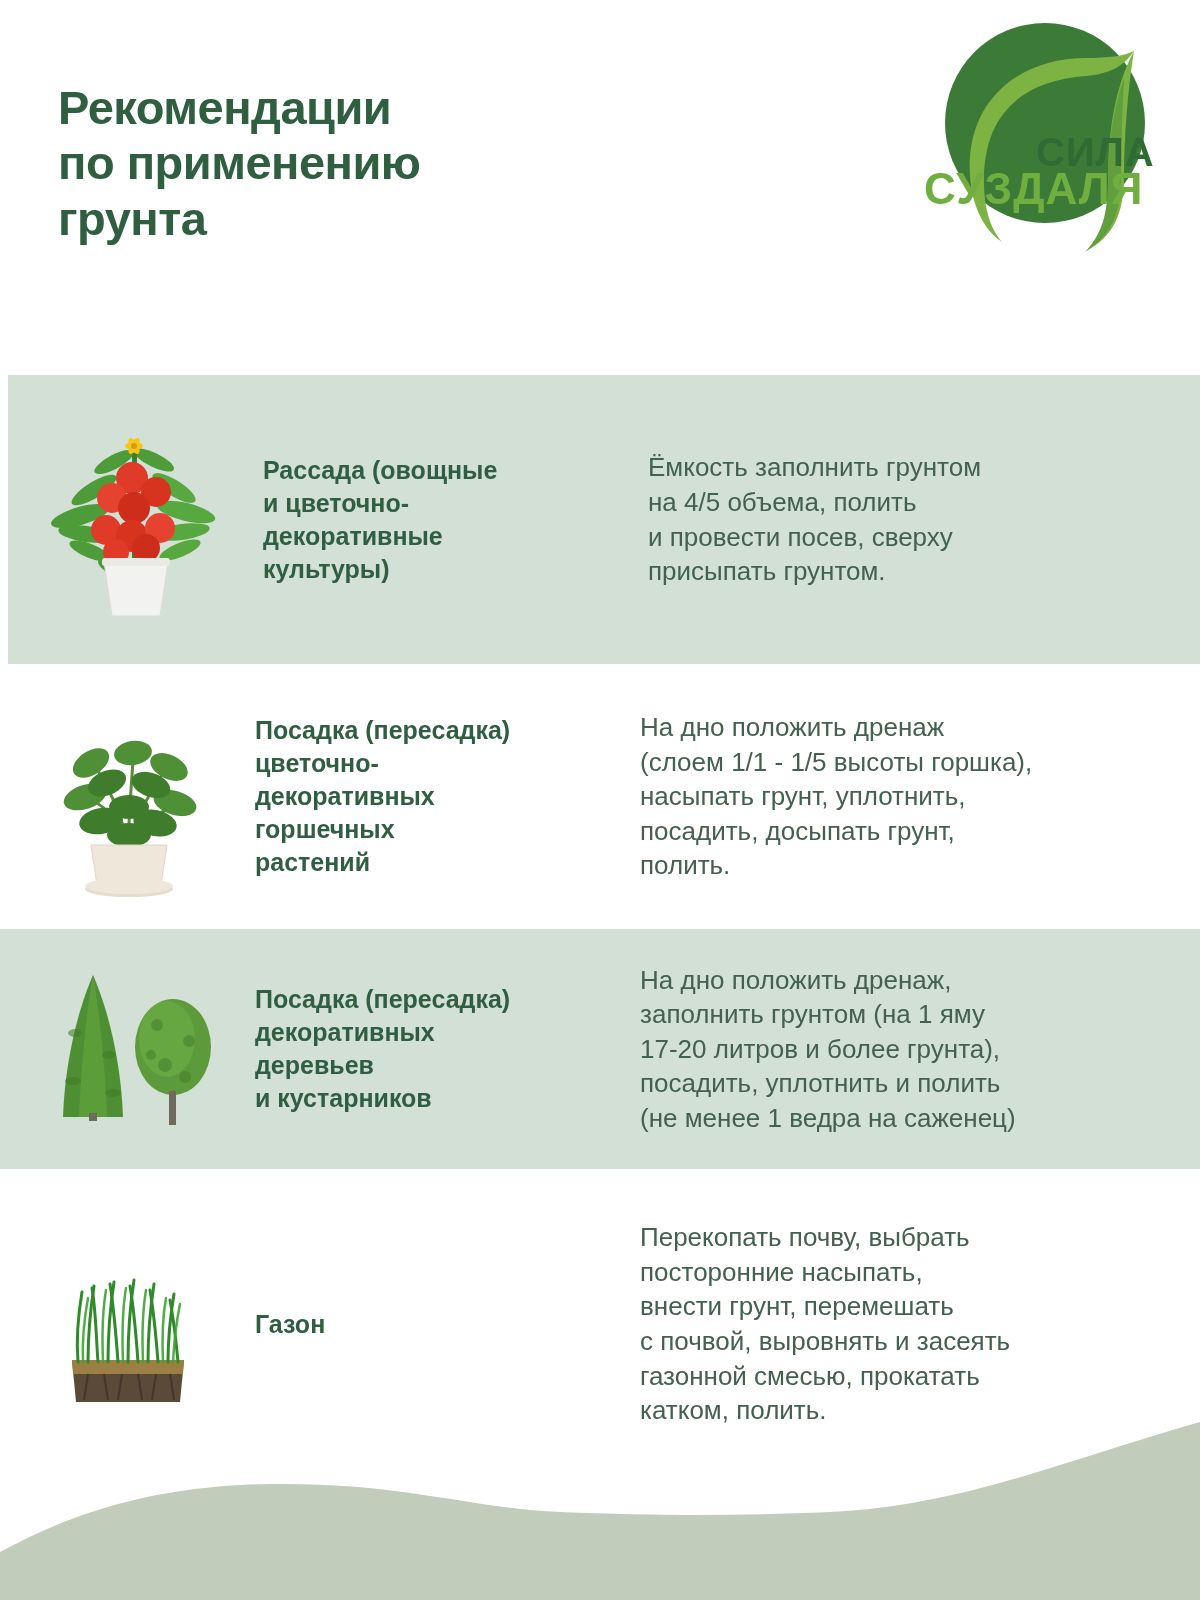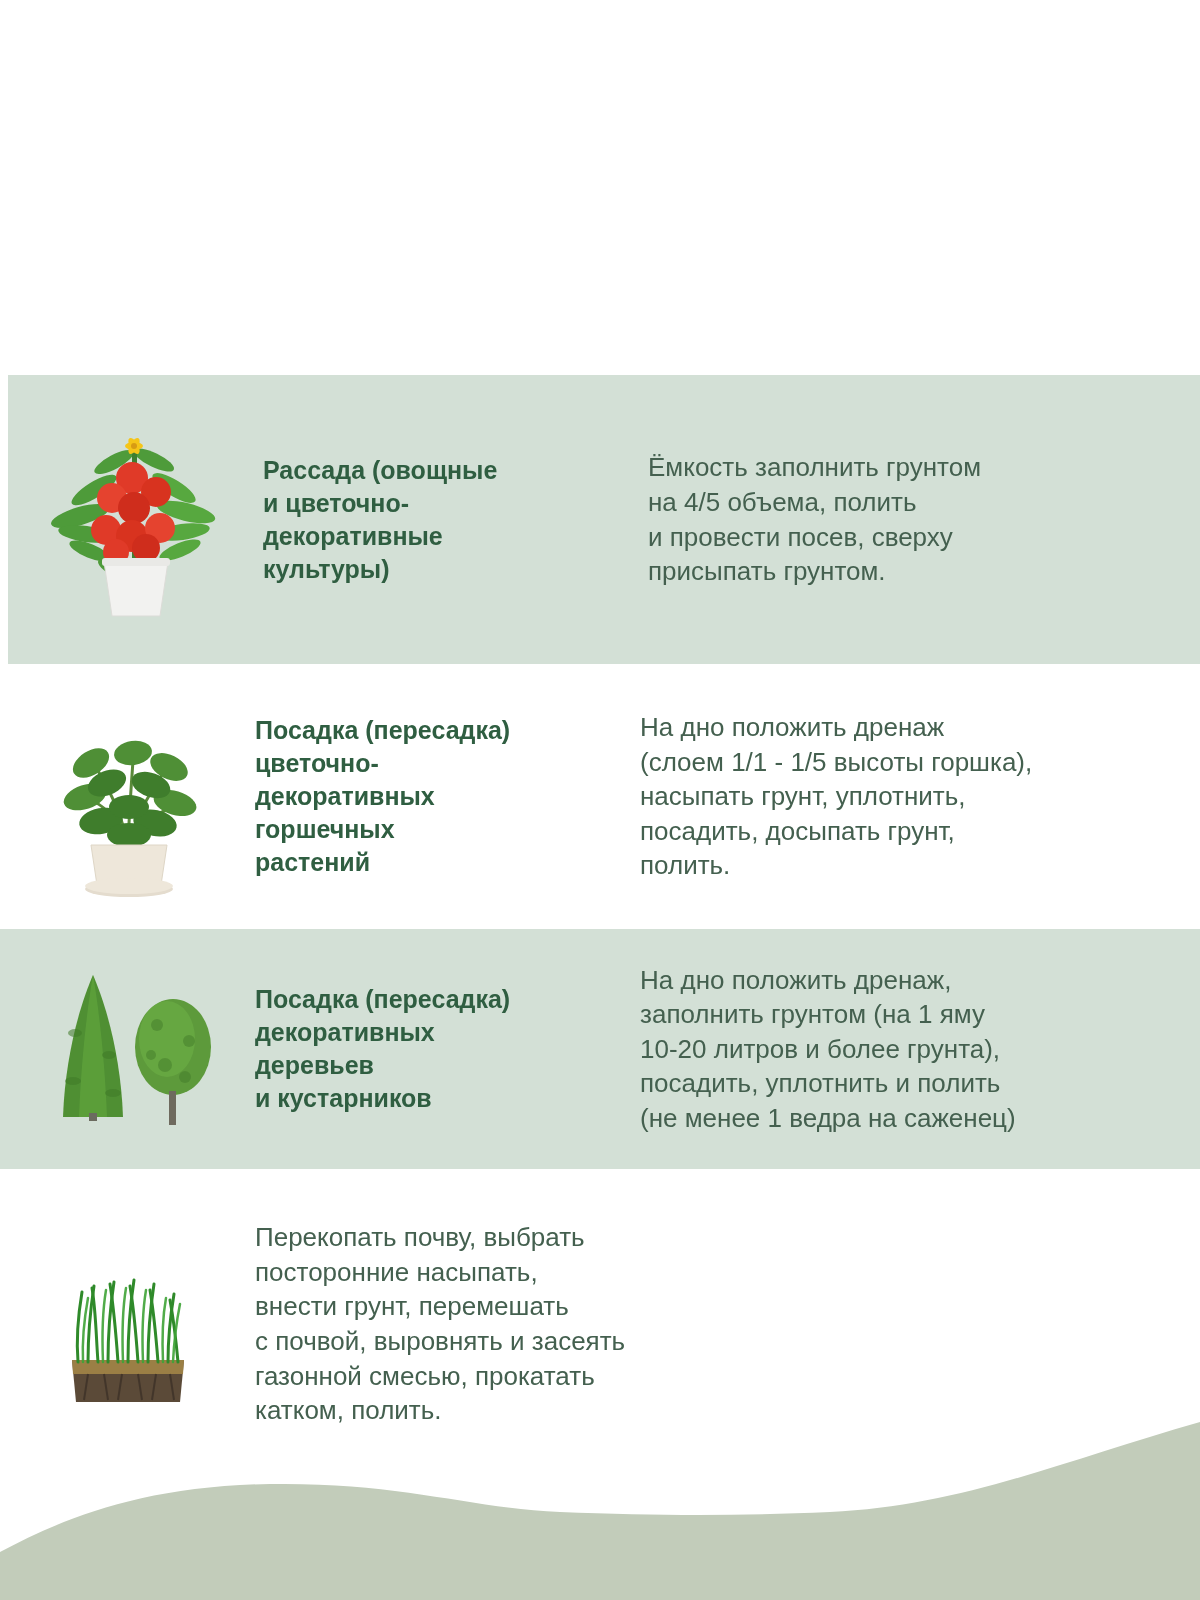--- a/index.html
+++ b/index.html
@@ -119,20 +119,58 @@
     height: 200px;
     line-height: 0;
   }
   .bottom-wave svg { display: block; width: 1200px; height: 200px; }
 </style>
 </head>
 <body>
 
 <div class="page">
 
+  <div class="header">
+
+    <h1 class="page-title">Рекомендации
+по применению
+грунта</h1>
+
+    <div class="logo">
+      <svg viewBox="0 0 250 255" xmlns="http://www.w3.org/2000/svg">
+
+        <circle cx="135" cy="105" r="100" fill="#3c7a38"></circle>
+
+        <path d="M72,185 C56,120 88,58 168,54 C200,52 214,46 224,34
+                 C222,58 212,70 196,76 C132,82 92,118 92,186 Z" fill="#ffffff" opacity="0"></path>
+
+        <path d="M224,33
+                 C214,48 200,56 176,58
+                 C108,63 72,100 74,168
+                 C75,196 82,212 92,224
+                 C74,212 62,188 60,158
+                 C55,86 106,40 176,40
+                 C198,40 214,38 224,33 Z" fill="#7cb342"></path>
+
+        <path d="M224,33
+                 C218,70 214,118 214,160
+                 C214,196 202,220 176,233
+                 C192,216 198,196 198,162
+                 C198,118 204,70 224,33 Z" fill="#7cb342"></path>
+
+        <path d="M214,60 C212,100 211,132 211,162
+                 C211,196 200,219 176,233
+                 C192,216 198,196 198,162
+                 C198,128 203,92 214,60 Z" fill="#4b8c3c" opacity="0.55"></path>
+
+        <text x="126" y="148" font-family="'Liberation Sans', sans-serif" font-size="40" font-weight="bold" fill="#2f6b33" letter-spacing="1">СИЛА</text>
+        <text x="14" y="186" font-family="'Liberation Sans', sans-serif" font-size="44" font-weight="bold" fill="#6fae3f" letter-spacing="1">СУЗДАЛЯ</text>
+      </svg>
+    </div>
+  </div>
 
   <div class="rows">
 
     <div class="row row-1 shaded">
       <div class="row-figure">
         <svg width="180" height="200" viewBox="0 0 180 200">
 
           <g fill="#4e9b3a">
             <ellipse cx="34" cy="96" rx="30" ry="9" transform="rotate(-16 34 96)"></ellipse>
             <ellipse cx="40" cy="114" rx="28" ry="8" transform="rotate(8 40 114)"></ellipse>
@@ -262,21 +300,21 @@
           </g>
           <rect x="136" y="132" width="7" height="34" fill="#6e6a5e"></rect>
         </svg>
       </div>
       <div class="row-title">Посадка (пересадка)
 декоративных
 деревьев
 и кустарников</div>
       <div class="row-desc">На дно положить дренаж,
 заполнить грунтом (на 1 яму
-10-20 литров и более грунта),
+17-20 литров и более грунта),
 посадить, уплотнить и полить
 (не менее 1 ведра на саженец)</div>
     </div>
 
     <div class="row row-4 plain">
       <div class="row-figure">
         <svg width="180" height="180" viewBox="0 0 180 180">
 
           <path d="M34,126 L146,126 L142,168 L38,168 Z" fill="#5b4a38"></path>
           <path d="M34,126 L146,126 L145,140 L35,140 Z" fill="#9b7f45"></path>
@@ -305,20 +343,21 @@
           <g stroke="#3fa437" stroke-width="2.5" fill="none" stroke-linecap="round" opacity="0.9">
             <path d="M45,128 C44,106 46,86 50,64"></path>
             <path d="M65,128 C64,104 64,80 68,56"></path>
             <path d="M85,128 C84,102 84,78 88,54"></path>
             <path d="M105,128 C104,104 104,80 108,56"></path>
             <path d="M125,128 C124,106 124,86 128,64"></path>
             <path d="M135,128 C136,108 138,90 142,70"></path>
           </g>
         </svg>
       </div>
+      <div class="row-title">Газон</div>
       <div class="row-desc">Перекопать почву, выбрать
 посторонние насыпать,
 внести грунт, перемешать
 с почвой, выровнять и засеять
 газонной смесью, прокатать
 катком, полить.</div>
     </div>
 
   </div>
 

